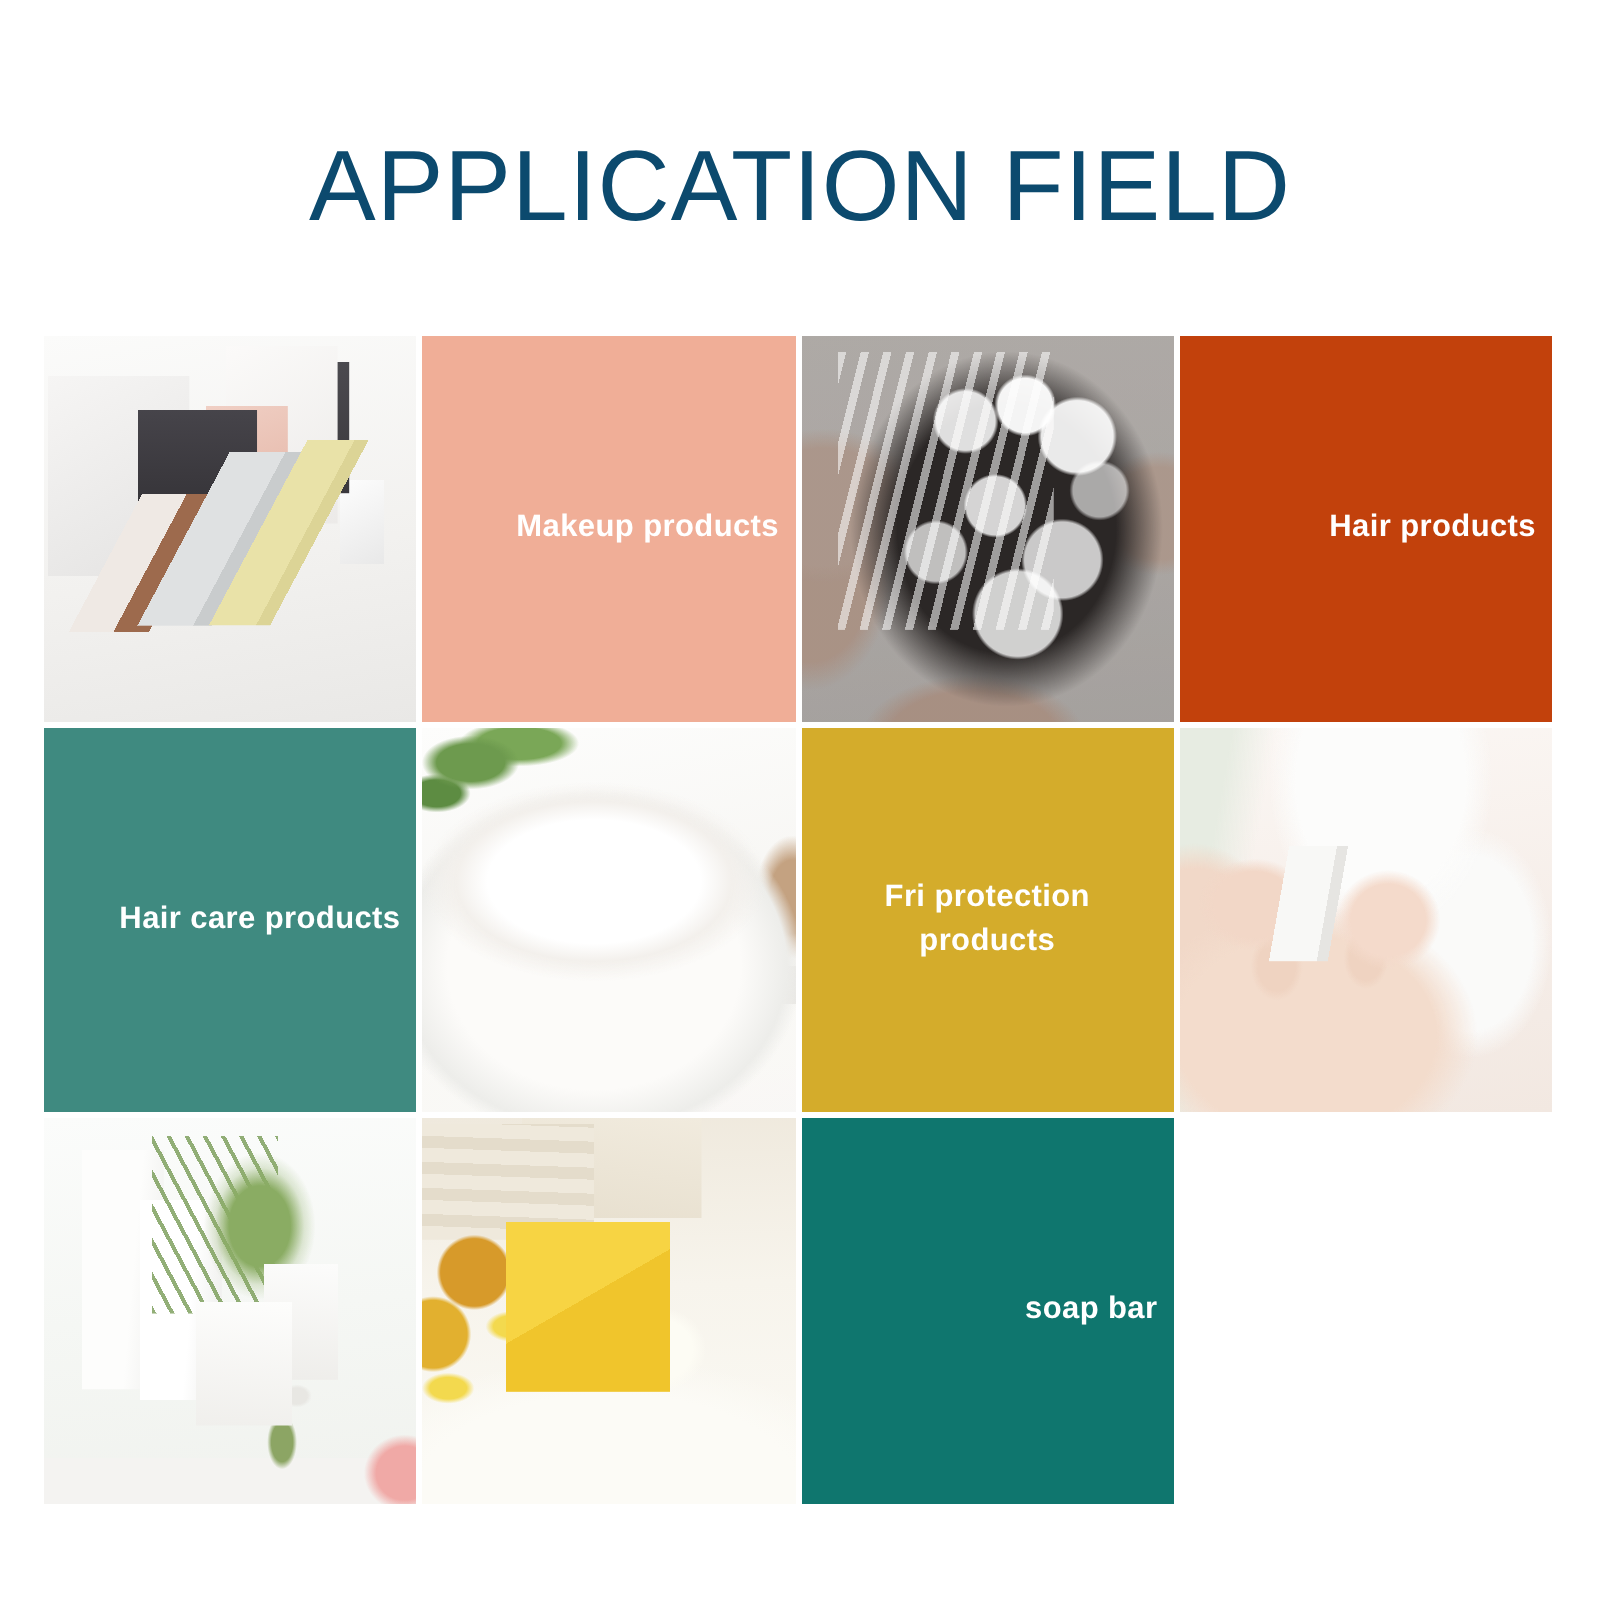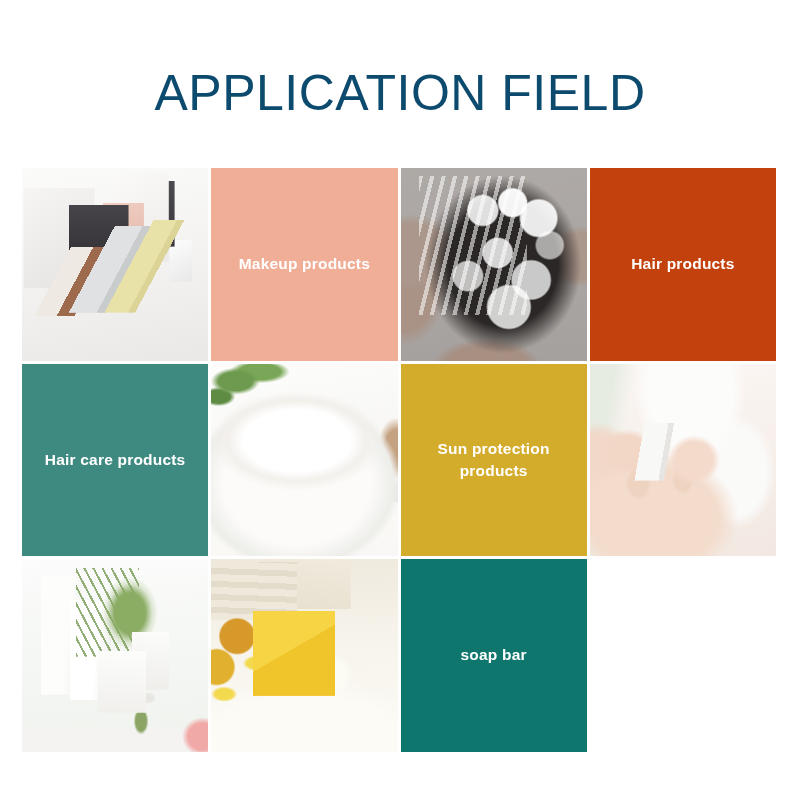--- a/index.html
+++ b/index.html
@@ -48,21 +48,21 @@
 
   .cell {
     position: relative;
     overflow: hidden;
   }
 
   
   .cell.label {
     display: flex;
     align-items: center;
-    justify-content: center;
+    justify-content: flex-end;
     padding: 2px 8px;
   }
 
   .cell-label {
     color: #ffffff;
     font-size: 15.5px;
     font-weight: bold;
     line-height: 1.45;
     text-align: center;
     letter-spacing: 0.2px;
@@ -237,21 +237,21 @@
       <span class="cell-label">Hair products</span>
     </div>
 
     <div class="cell label" style="background:#3F8A80">
       <span class="cell-label">Hair care products</span>
     </div>
 
     <div class="cell photo ph-cream"></div>
 
     <div class="cell label" style="background:#D4AC2B">
-      <span class="cell-label">Sun protection products</span>
+      <span class="cell-label">Fri protection products</span>
     </div>
 
     <div class="cell photo ph-lotion"></div>
 
     <div class="cell photo ph-bath"></div>
 
 
     <div class="cell photo ph-soap"></div>
 
     <div class="cell label" style="background:#0f766e">

